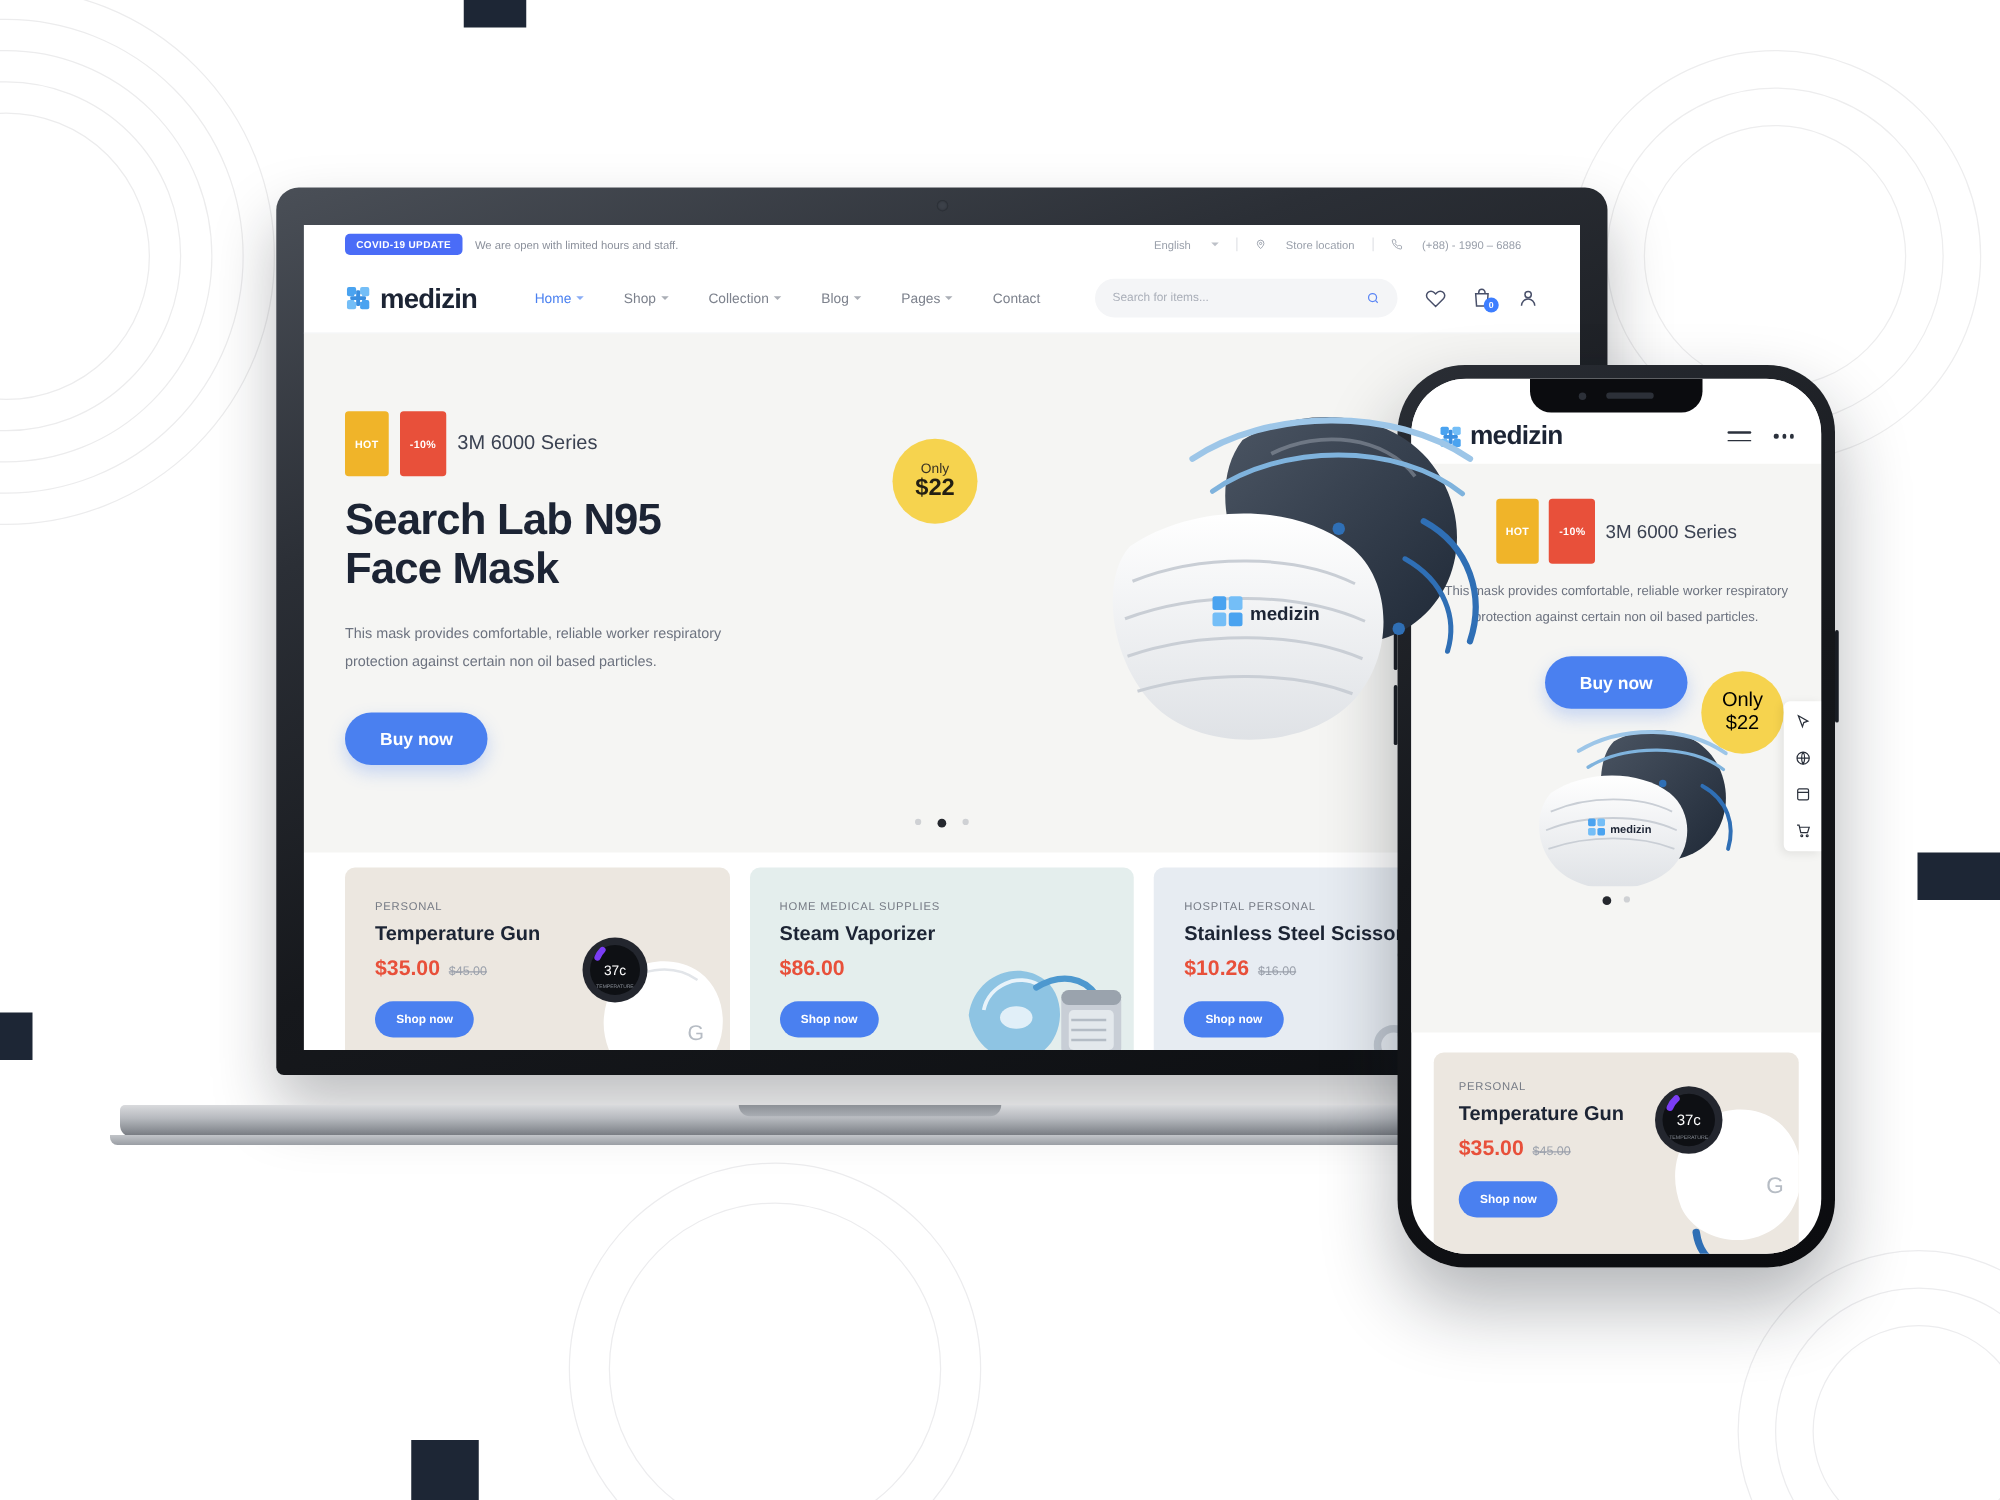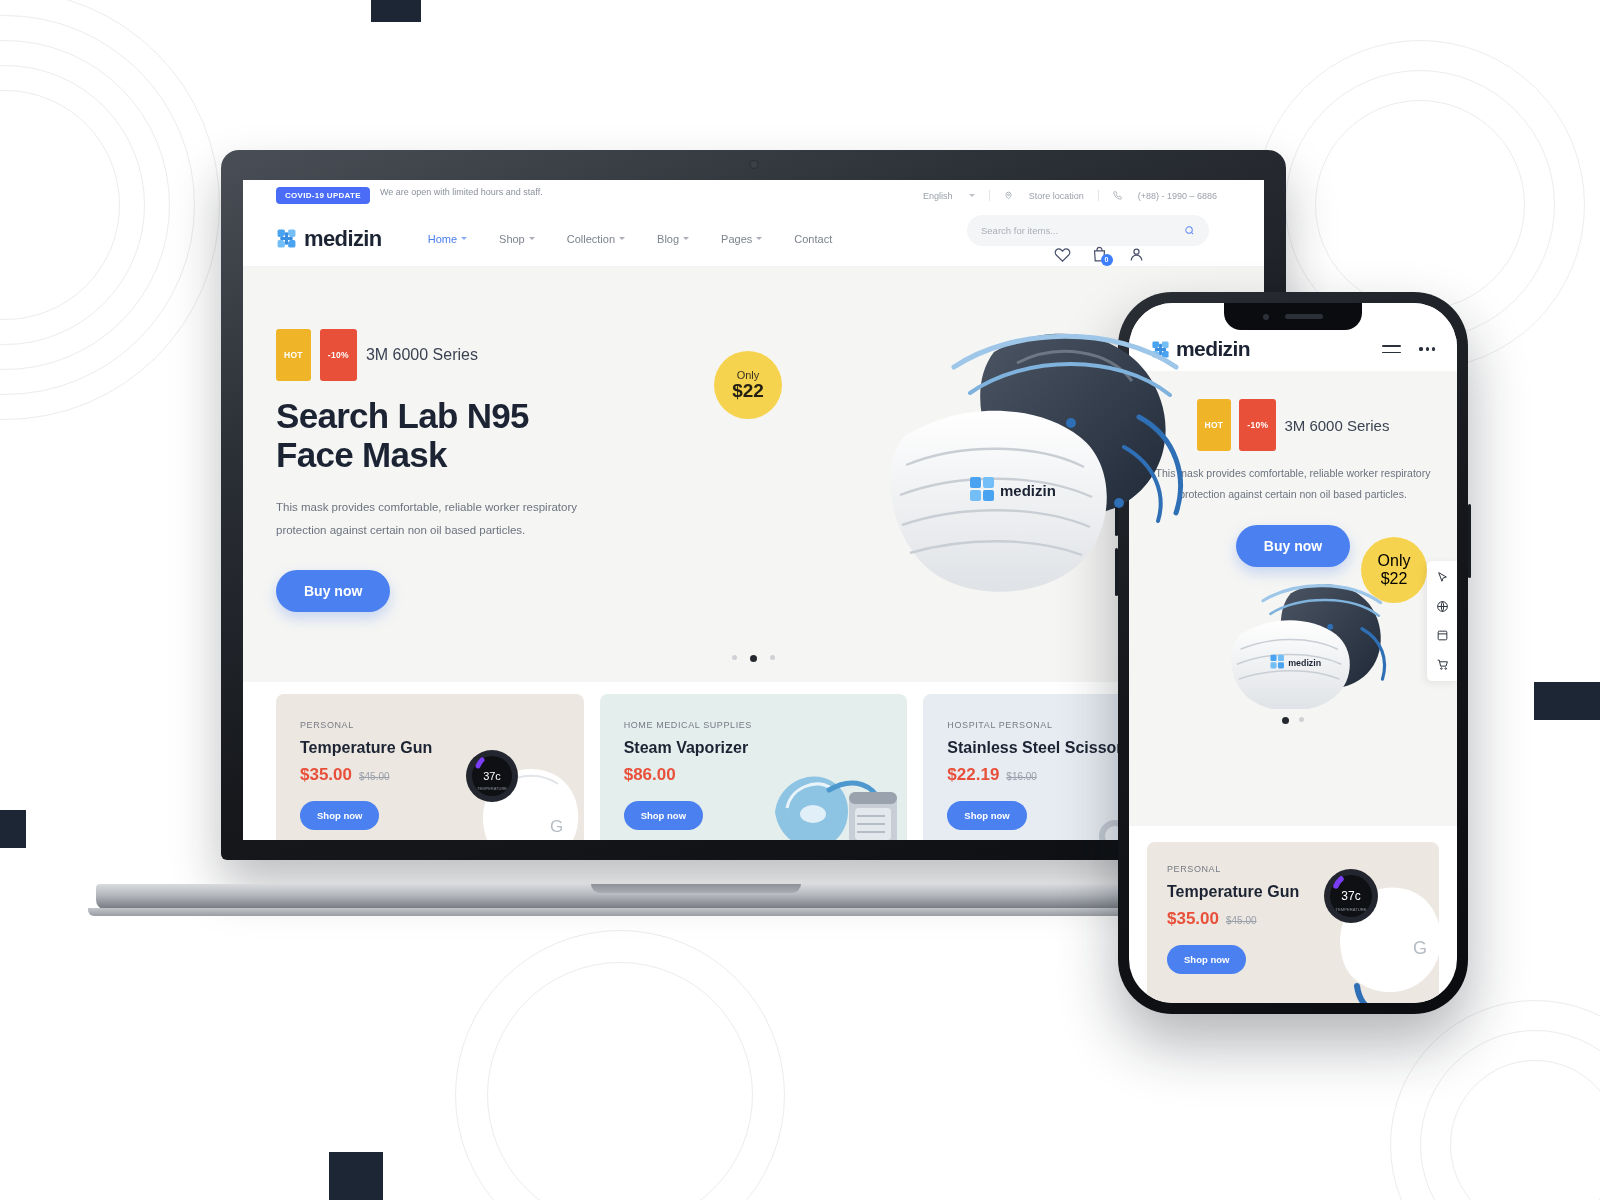--- a/index.html
+++ b/index.html
@@ -52,21 +52,21 @@
     background:linear-gradient(180deg,#c2c5c9,#9a9ea4);
     border-radius:0 0 6px 6px;
   }
 
   
   .site { width:1021px; background:#fff; }
   .topbar {
     height:31px; display:flex; align-items:center; justify-content:space-between;
     padding:0 33px; background:#fff; font-size:9px; color:#9aa0ab;
   }
-  .topbar-left { display:flex; align-items:flex-start; gap:10px; }
+  .topbar-left { display:flex; align-items:center; gap:10px; }
   .covid-badge {
     background:#4a6cf7; color:#fff; font-size:8px; font-weight:700;
     letter-spacing:0.3px; padding:4px 9px; border-radius:4px;
   }
   .covid-text { font-size:9px; color:#8b909b; }
   .topbar-right { display:flex; align-items:center; gap:0; font-size:9px; }
   .tb-item { display:flex; align-items:center; gap:16px; padding:0 14px; color:#9aa0ab; }
   .tb-sep { width:1px; height:11px; background:#e2e4e8; }
   .tb-ico { width:9px; height:9px; display:inline-block; }
 
@@ -77,21 +77,21 @@
   .logo { display:flex; align-items:center; gap:7px; margin-right:30px; }
   .logo-mark { width:21px; height:21px; position:relative; }
   .logo-text { font-size:22px; font-weight:700; color:#1c2434; letter-spacing:-0.6px; }
   .menu { display:flex; align-items:center; gap:0; flex:1; }
   .menu-item {
     display:flex; align-items:center; gap:4px;
     font-size:11px; color:#7d828d; padding:0 16px; white-space:nowrap;
   }
   .menu-item.active { color:#4a80f0; }
   .chev { width:0; height:0; border-left:3px solid transparent; border-right:3px solid transparent; border-top:3.5px solid currentColor; opacity:0.65; }
-  .nav-right { display:flex; align-items:center; gap:0;flex-direction:column; }
+  .nav-right { display:flex; align-items:center; gap:0; }
   .search-box {
     width:242px; height:31px; background:#f4f5f7; border-radius:16px;
     display:flex; align-items:center; padding:0 14px; gap:8px; margin-right:22px;
   }
   .search-input {
     flex:1; border:none; background:transparent; outline:none;
     font-family:"Liberation Sans", sans-serif; font-size:9.5px; color:#9aa0ab;
   }
   .search-input::placeholder { color:#a9aeb8; }
   .nav-icons { display:flex; align-items:center; gap:20px; }
@@ -459,21 +459,21 @@
               <rect x="92" y="68" width="48" height="12" rx="6" fill="#9aa3ad"></rect>
               <rect x="98" y="84" width="36" height="32" rx="4" fill="#e3e8ec"></rect>
               <path d="M100 92 h28 M100 100 h28 M100 108 h28" stroke="#b4bcc5" stroke-width="2"></path>
             </svg>
           </div>
 
           <div class="card card3">
             <div class="card-cat">HOSPITAL PERSONAL</div>
             <div class="card-title">Stainless Steel Scissors</div>
             <div class="card-price">
-              <span class="price-now">$22.19</span>
+              <span class="price-now">$10.26</span>
               <span class="price-old">$16.00</span>
             </div>
             <button class="btn-shop">Shop now</button>
             <svg class="card-img" viewBox="0 0 150 150">
               <path d="M40 40 L108 104" stroke="#c3cad3" stroke-width="6" stroke-linecap="round"></path>
               <path d="M108 40 L40 104" stroke="#d2d8df" stroke-width="6" stroke-linecap="round"></path>
               <circle cx="34" cy="112" r="13" fill="none" stroke="#c3cad3" stroke-width="6"></circle>
               <circle cx="114" cy="112" r="13" fill="none" stroke="#d2d8df" stroke-width="6"></circle>
             </svg>
           </div>

